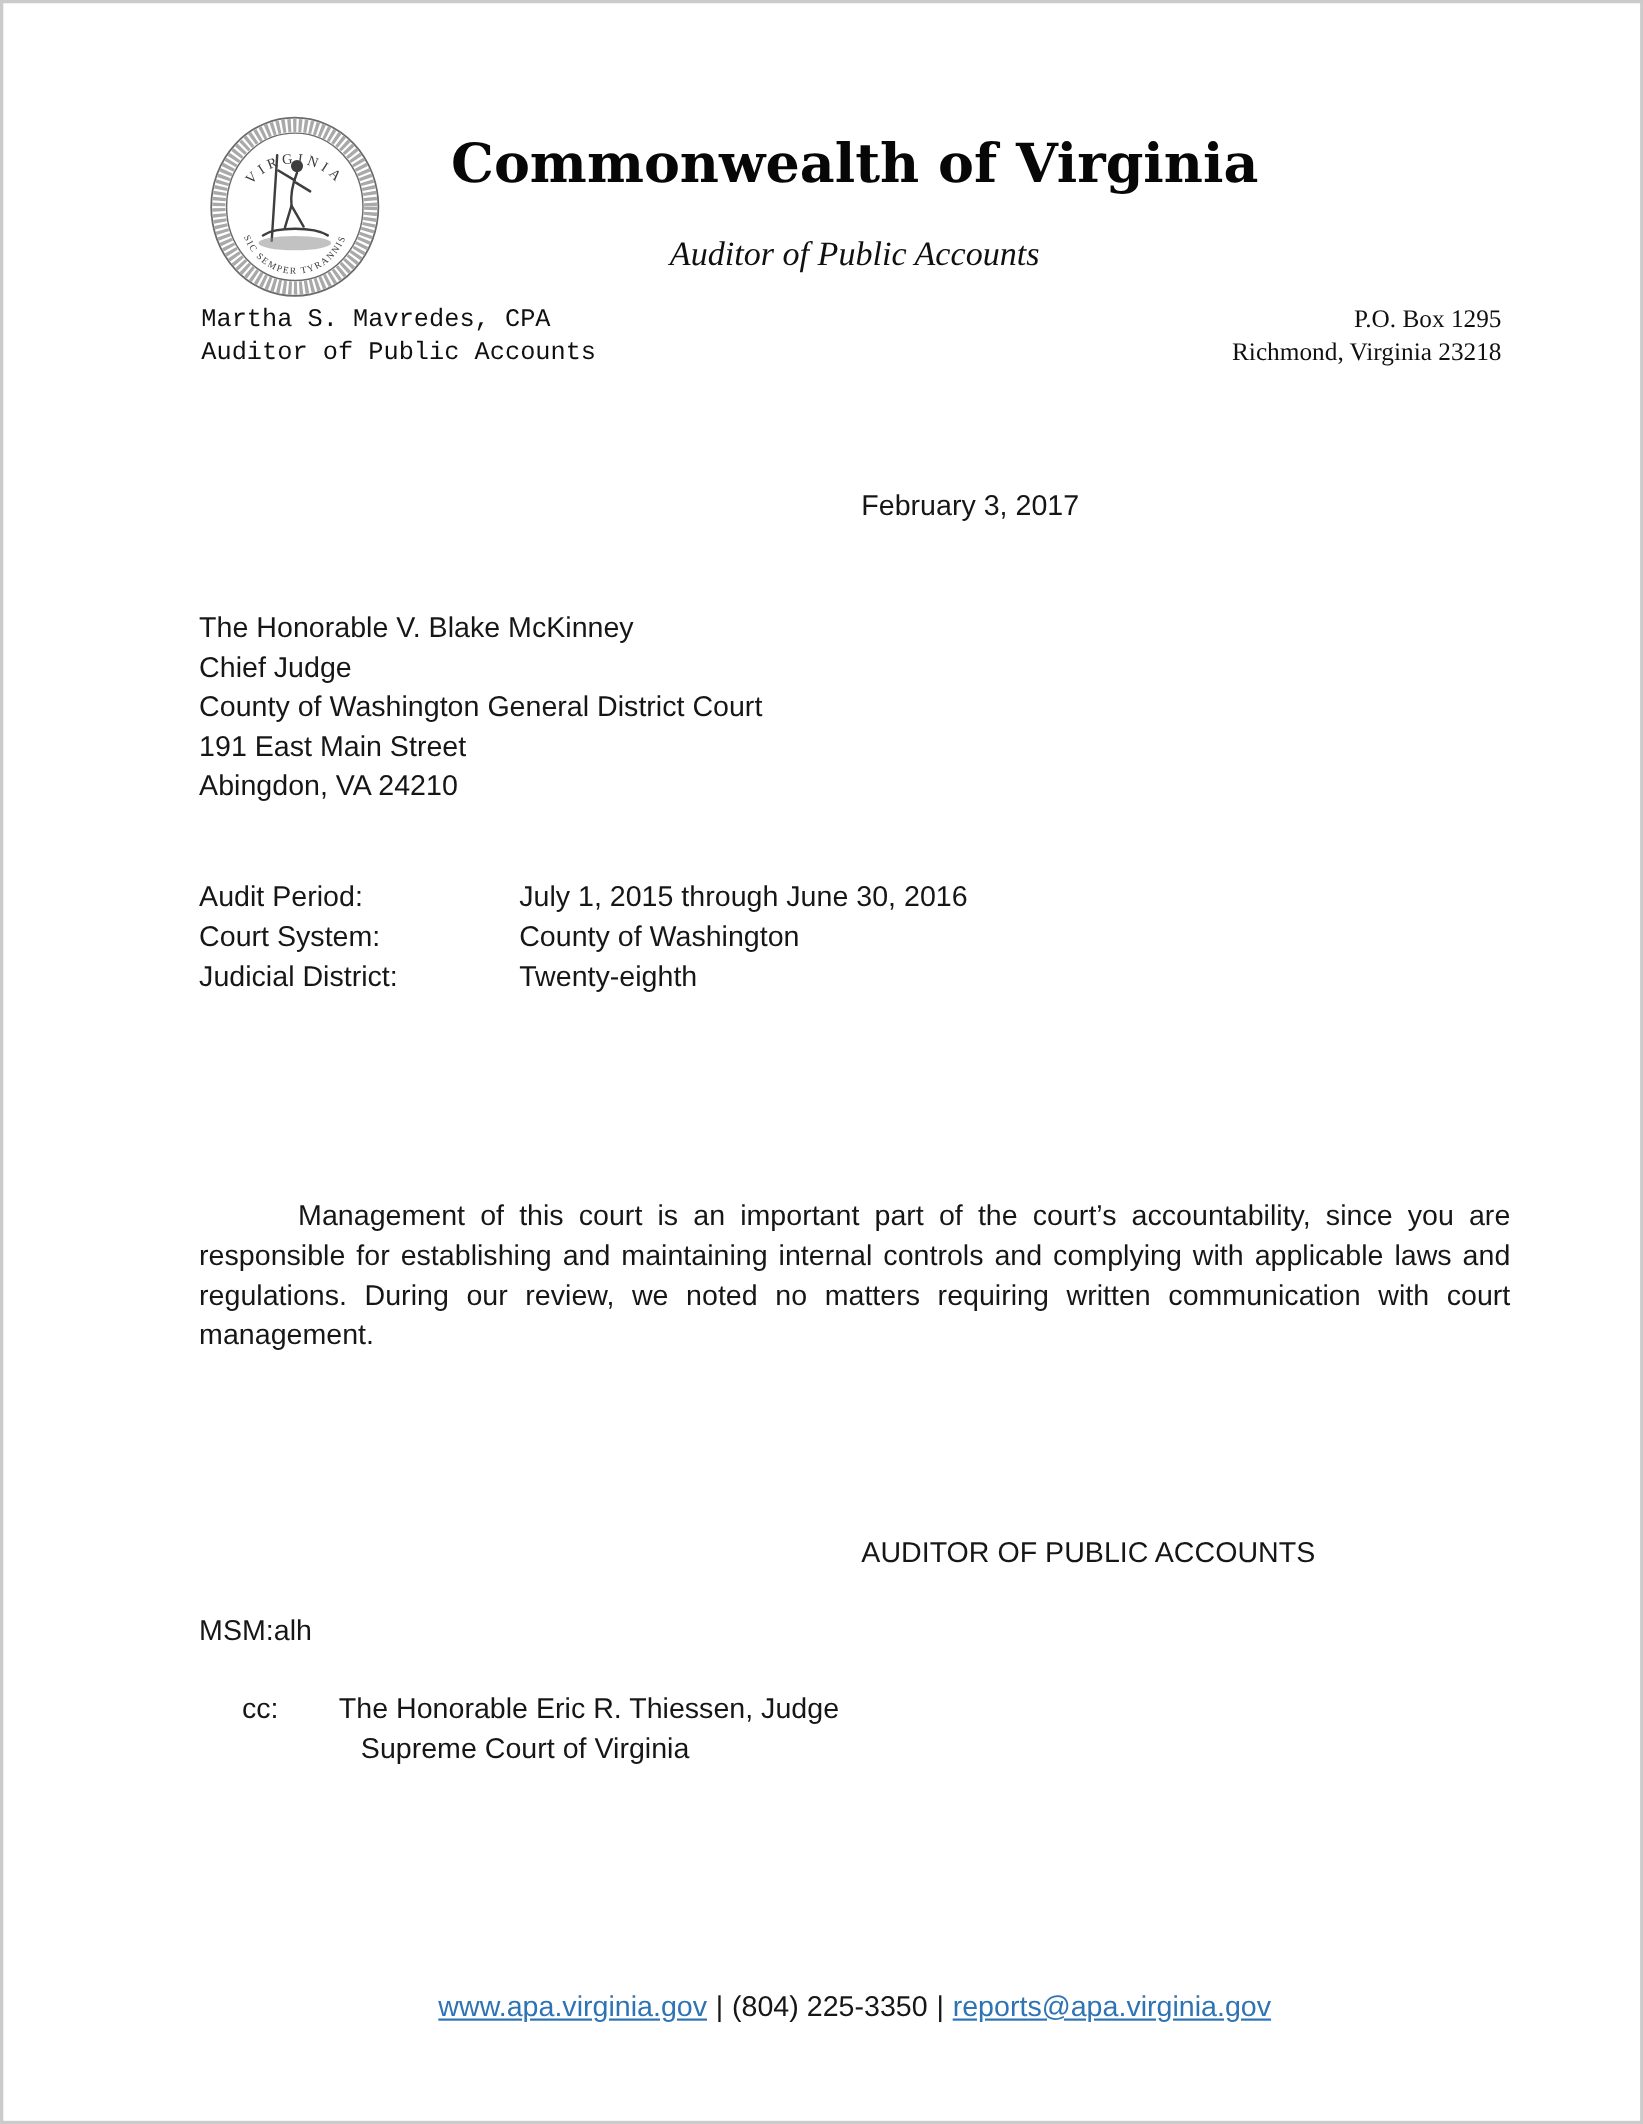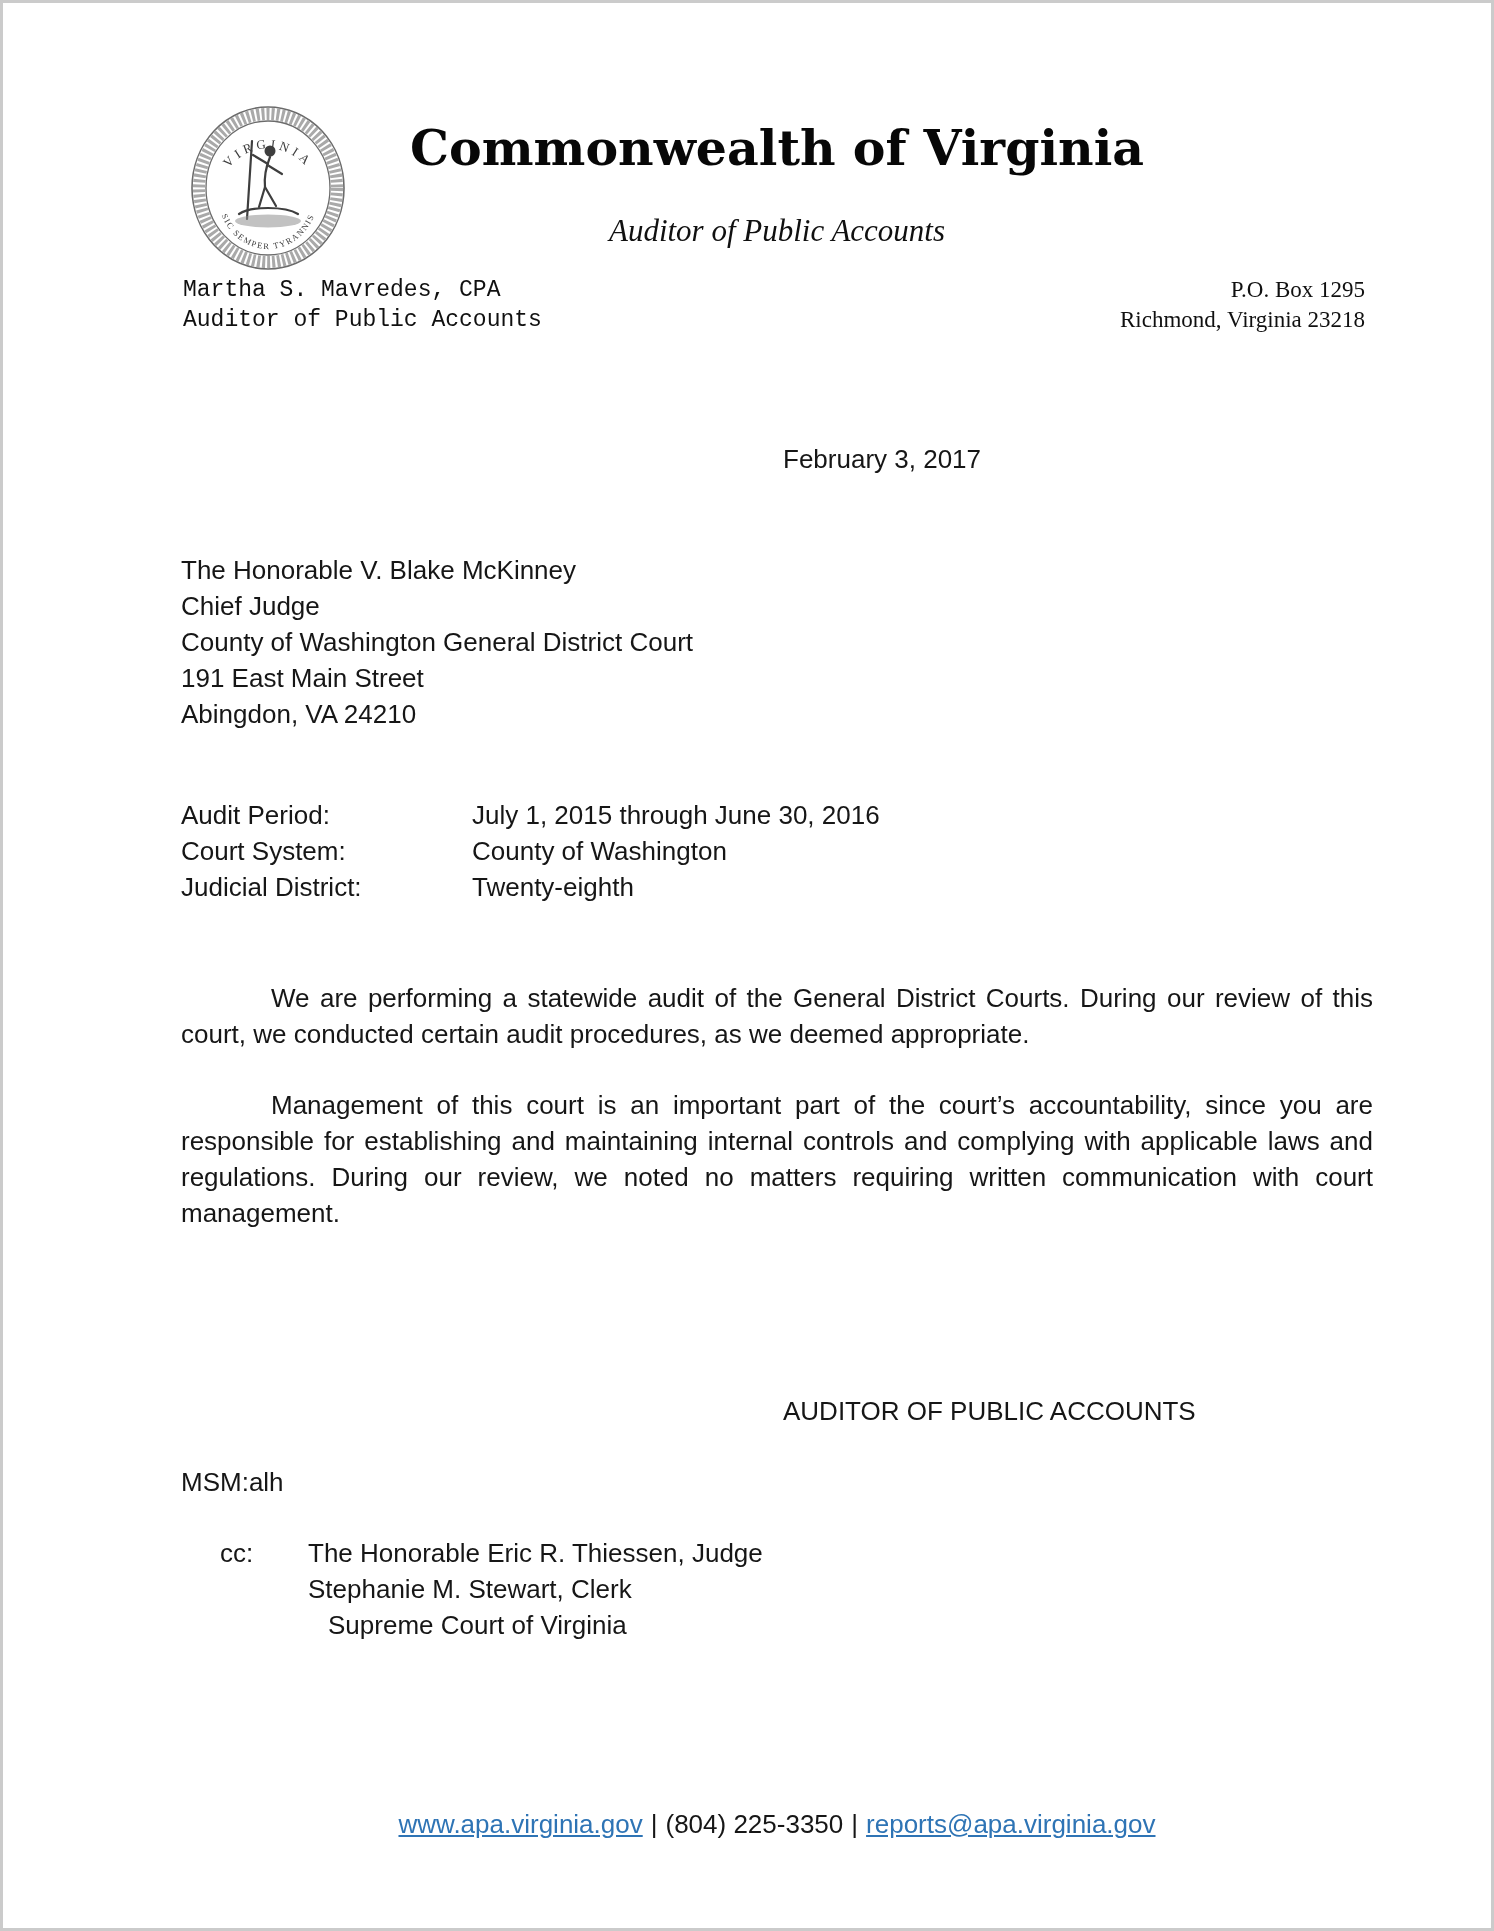--- a/index.html
+++ b/index.html
@@ -139,34 +139,32 @@
     <div class="audit-row">
       <span class="audit-label">Court System:</span>
       <span>County of Washington</span>
     </div>
     <div class="audit-row">
       <span class="audit-label">Judicial District:</span>
       <span>Twenty-eighth</span>
     </div>
   </div>
 
-  <p class="para para-1 body-text">We are performing a statewide audit of the General District Courts.  During our review of this court, we conducted certain audit procedures, as we deemed appropriate.</p>
   <p class="para para-2 body-text">Management of this court is an important part of the court’s accountability, since you are responsible for establishing and maintaining internal controls and complying with applicable laws and regulations.  During our review, we noted no matters requiring written communication with court management.</p>
 
   <div class="signature-line body-text">AUDITOR OF PUBLIC ACCOUNTS</div>
   <div class="reference-line body-text">MSM:alh</div>
 
   <div class="cc-block body-text">
     <div class="cc-row">
       <span class="cc-label">cc:</span>
       <span>The Honorable Eric R. Thiessen, Judge</span>
     </div>
     <div class="cc-row">
       <span class="cc-label"></span>
-      <span>Stephanie M. Stewart, Clerk</span>
     </div>
     <div class="cc-org">Supreme Court of Virginia</div>
   </div>
 
   <div class="footer body-text">
     <a href="#">www.apa.virginia.gov</a><span class="sep">|</span><span>(804) 225-3350</span><span class="sep">|</span><a href="#">reports@apa.virginia.gov</a>
   </div>
 
 </div>
 

